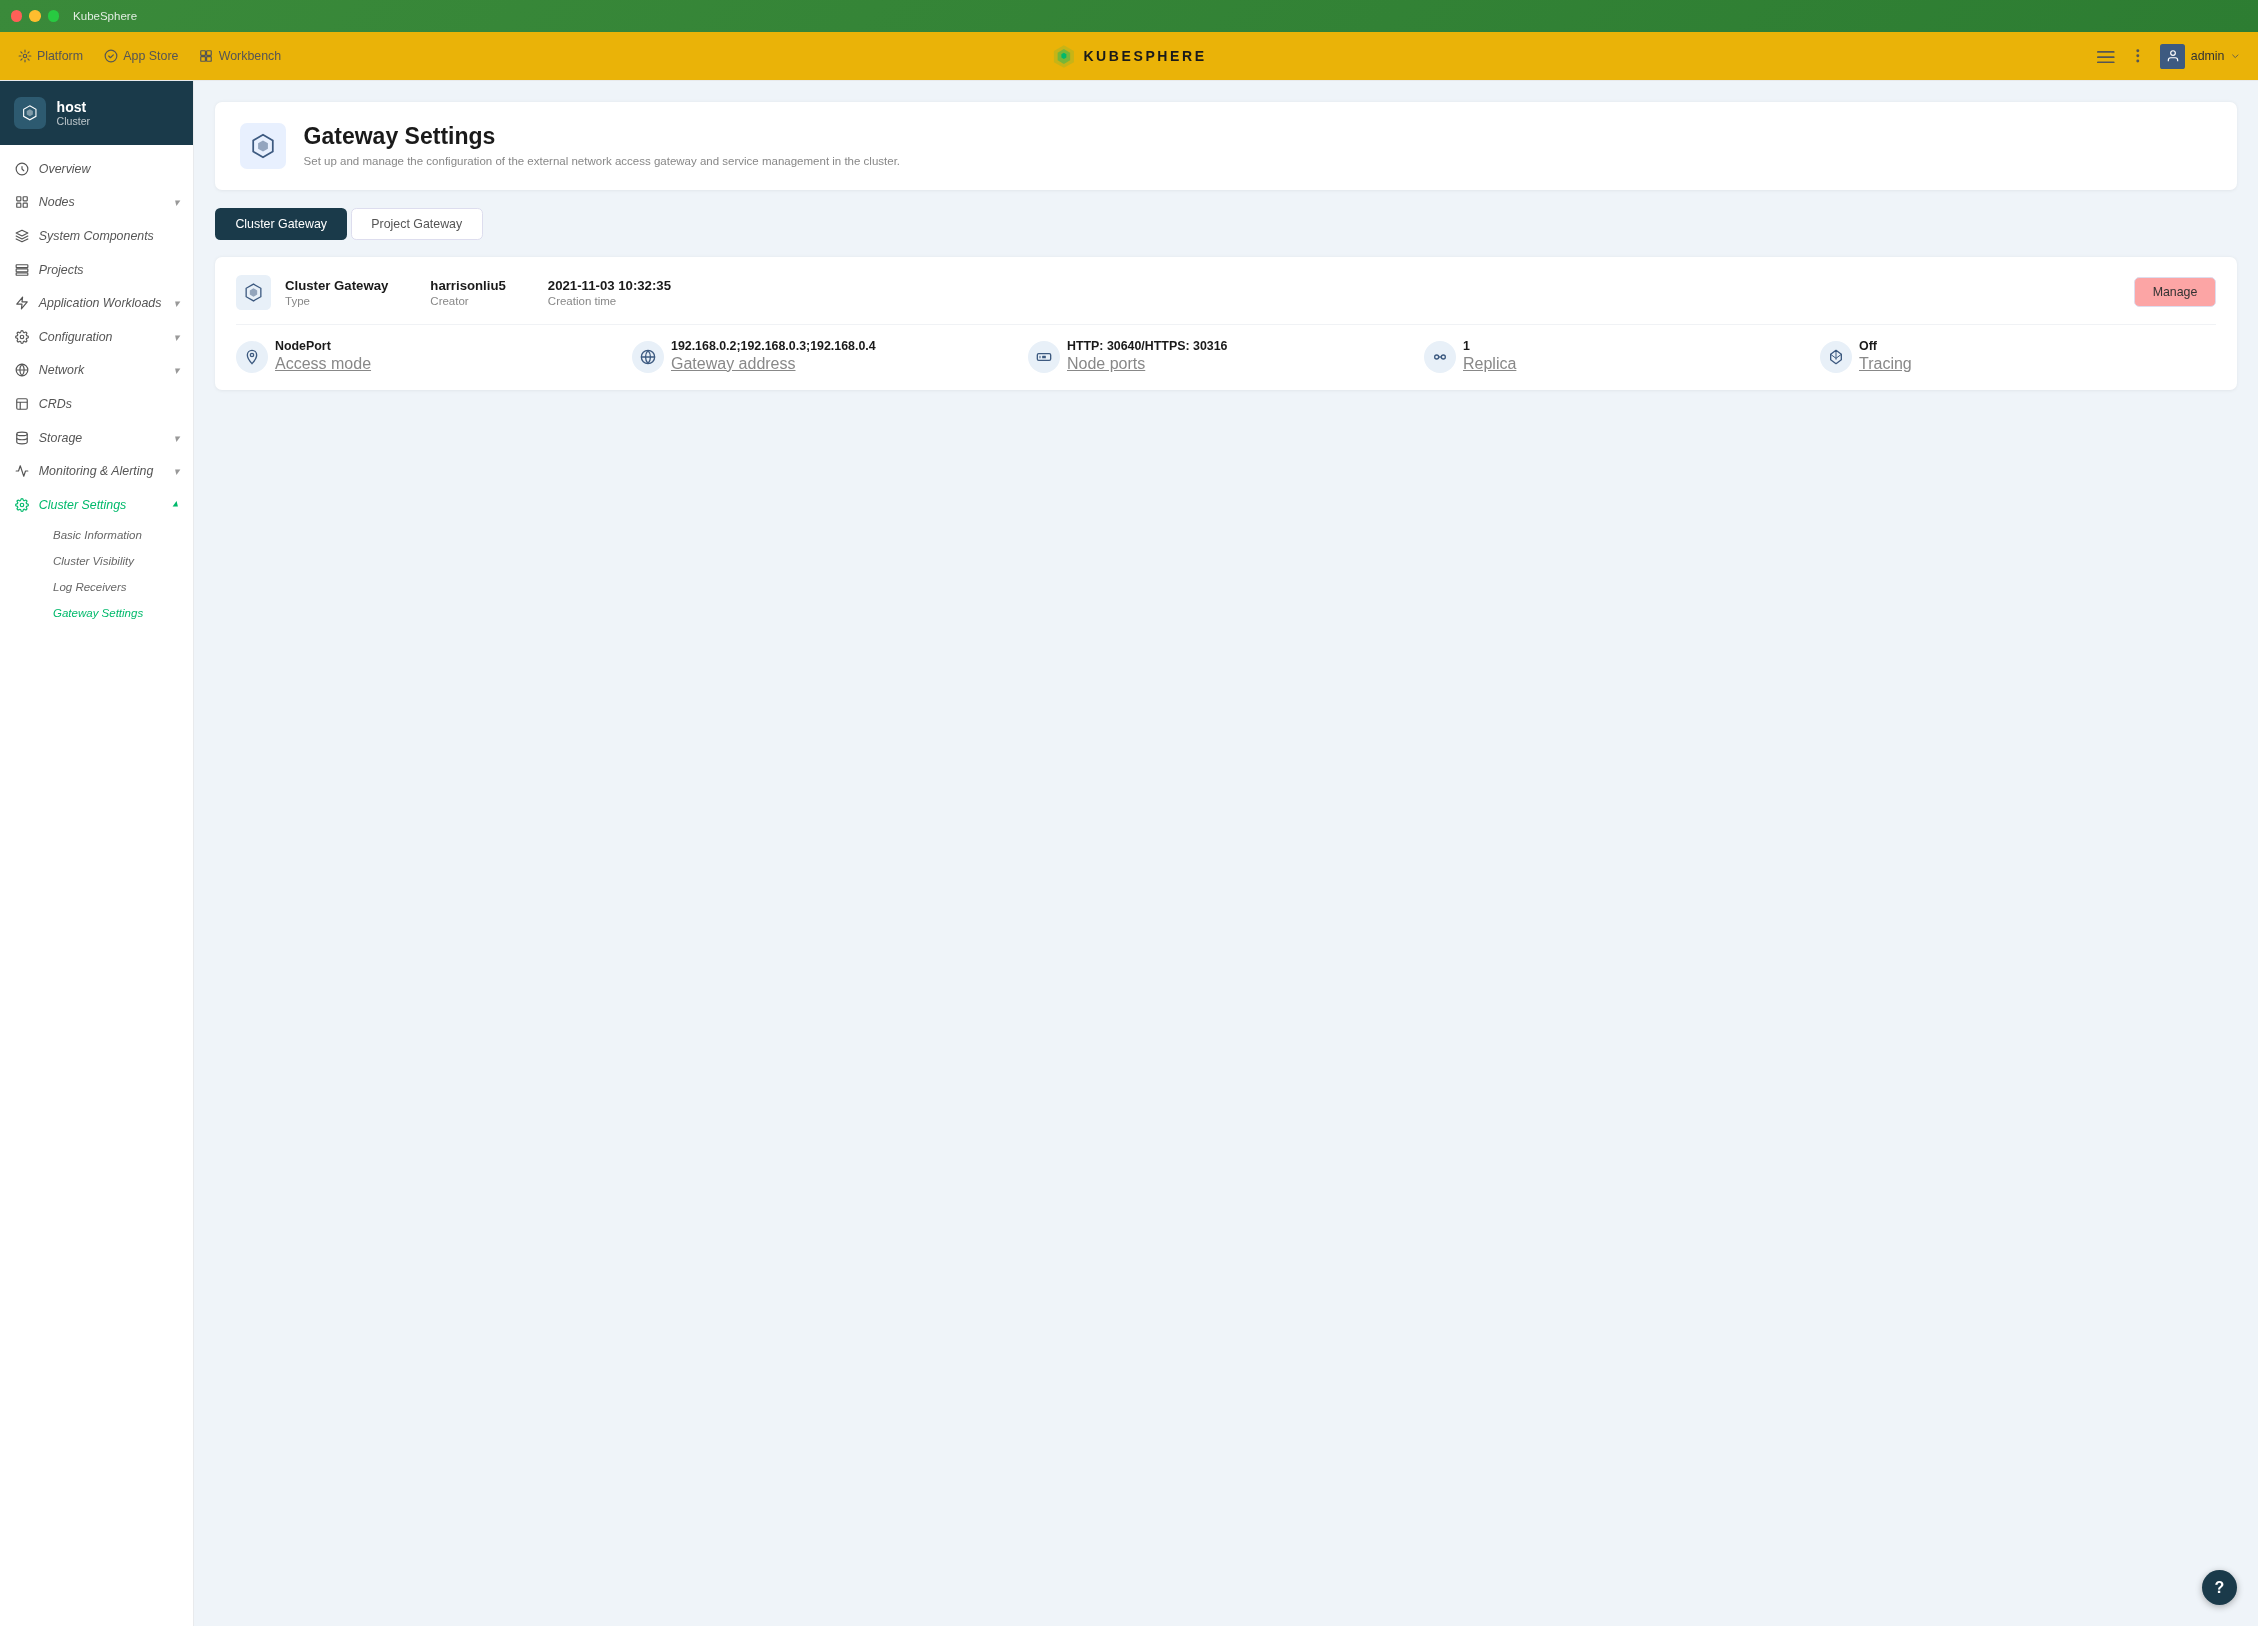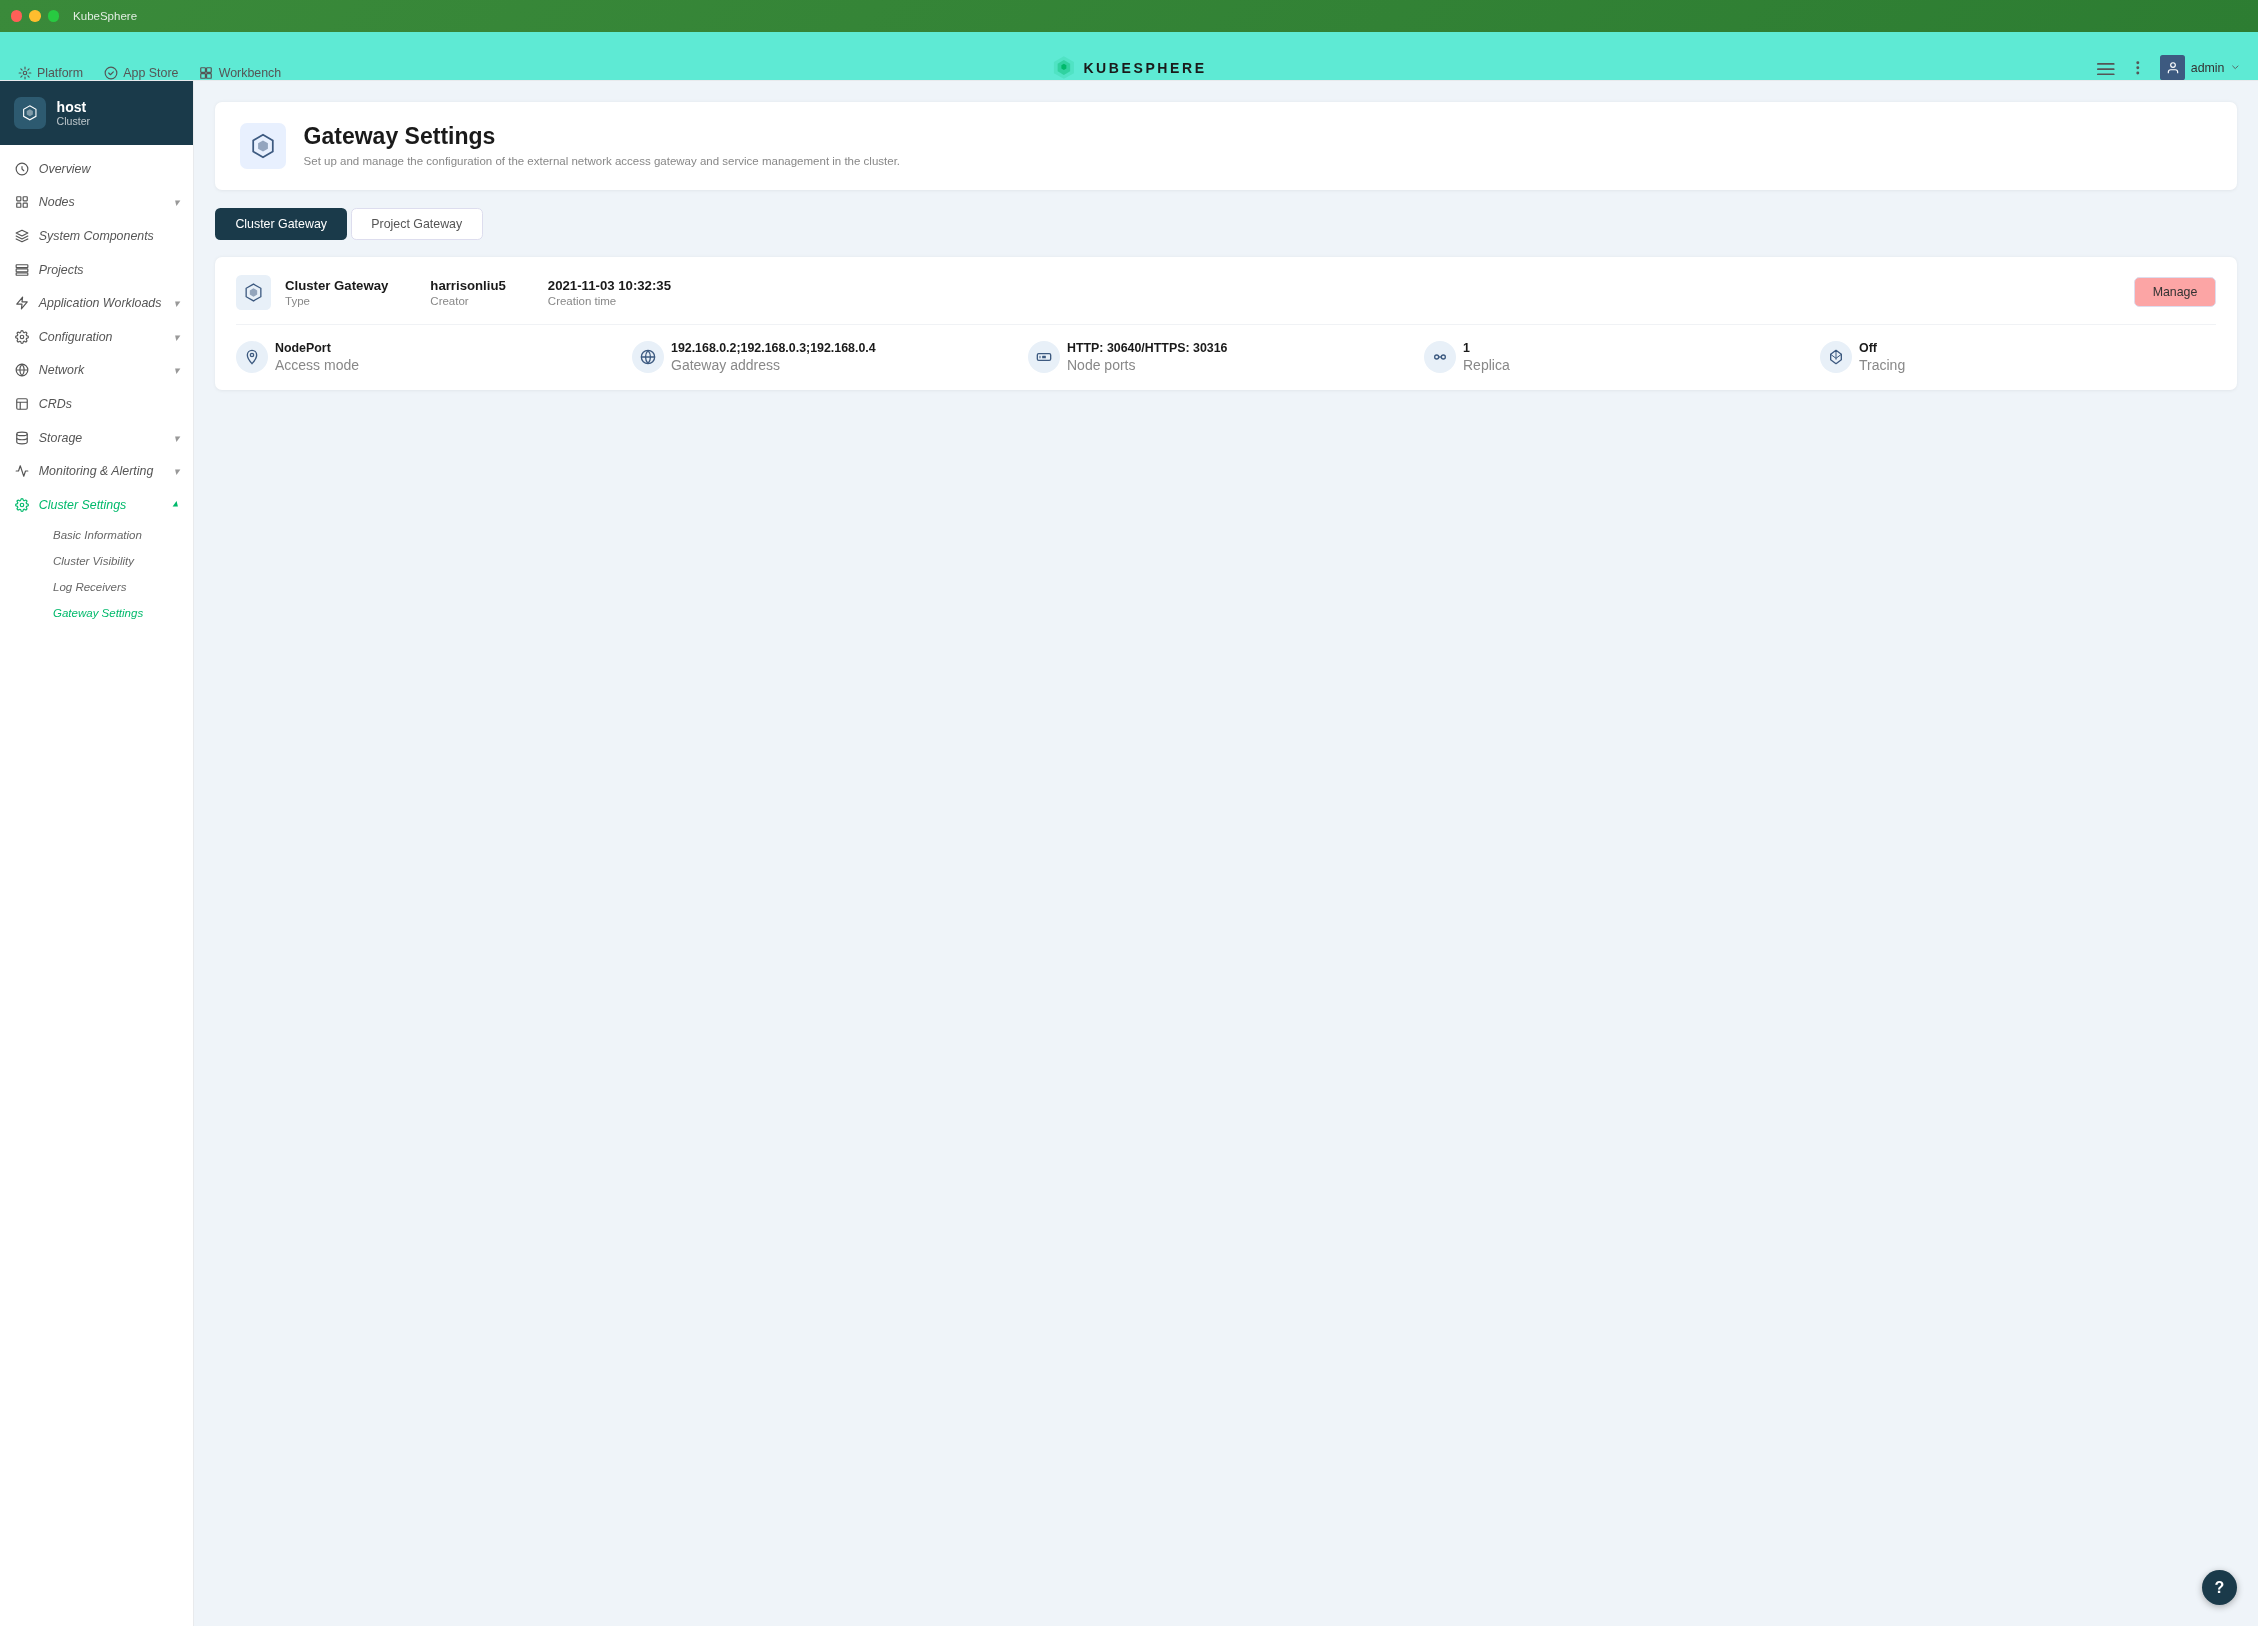--- a/index.html
+++ b/index.html
@@ -17,23 +17,23 @@
     }
     .titlebar-dot { width: 11.5px; height: 11.5px; border-radius: 50%; }
     .dot-red { background: #ff5f57; }
     .dot-yellow { background: #ffbd2e; }
     .dot-green { background: #28ca41; }
     .titlebar-title { color: rgba(255,255,255,0.85); font-size: 11.5px; margin-left: 7px; }
 
     
     .topnav {
       height: 49px;
-      background: #5eead4;
+      background: #eab308;
       display: flex;
-      align-items: flex-end;
+      align-items: center;
       padding: 0 17.6px;
       border-bottom: 0.9px solid #e8eaed;
       position: relative;
     }
     .topnav-left { display: flex; align-items: center; gap: 21px; }
     .topnav-item {
       display: flex; align-items: center; gap: 5.3px;
       font-size: 12.4px; color: #555; cursor: pointer;
     }
     .topnav-logo {
@@ -139,21 +139,21 @@
       display: flex; align-items: flex-start; gap: 0;
     }
     .detail-item {
       display: flex; align-items: flex-end; gap: 7px; flex: 1;
     }
     .detail-icon {
       width: 32px; height: 32px; border-radius: 50%; background: #e8f0f8;
       display: flex; align-items: center; justify-content: center; flex-shrink: 0; margin-top: 1.8px;
     }
     .detail-text .detail-value { font-size: 12.4px; font-weight: 600; color: #1a1a1a; }
-    .detail-text .detail-label { font-size: 14px; color: #888; margin-top: 1.8px; }
+    .detail-text .detail-label { font-size: 16px; color: #888; margin-top: 1.8px; text-decoration: underline; }
 
     
     .help-fab {
       position: fixed; bottom: 21px; right: 21px;
       width: 35px; height: 35px; border-radius: 50%; background: #1a3a4a;
       display: flex; align-items: center; justify-content: center;
       color: #fff; font-size: 16px; font-weight: 700; cursor: pointer;
       box-shadow: 0 1.8px 7px rgba(0,0,0,0.3);
     }
 

